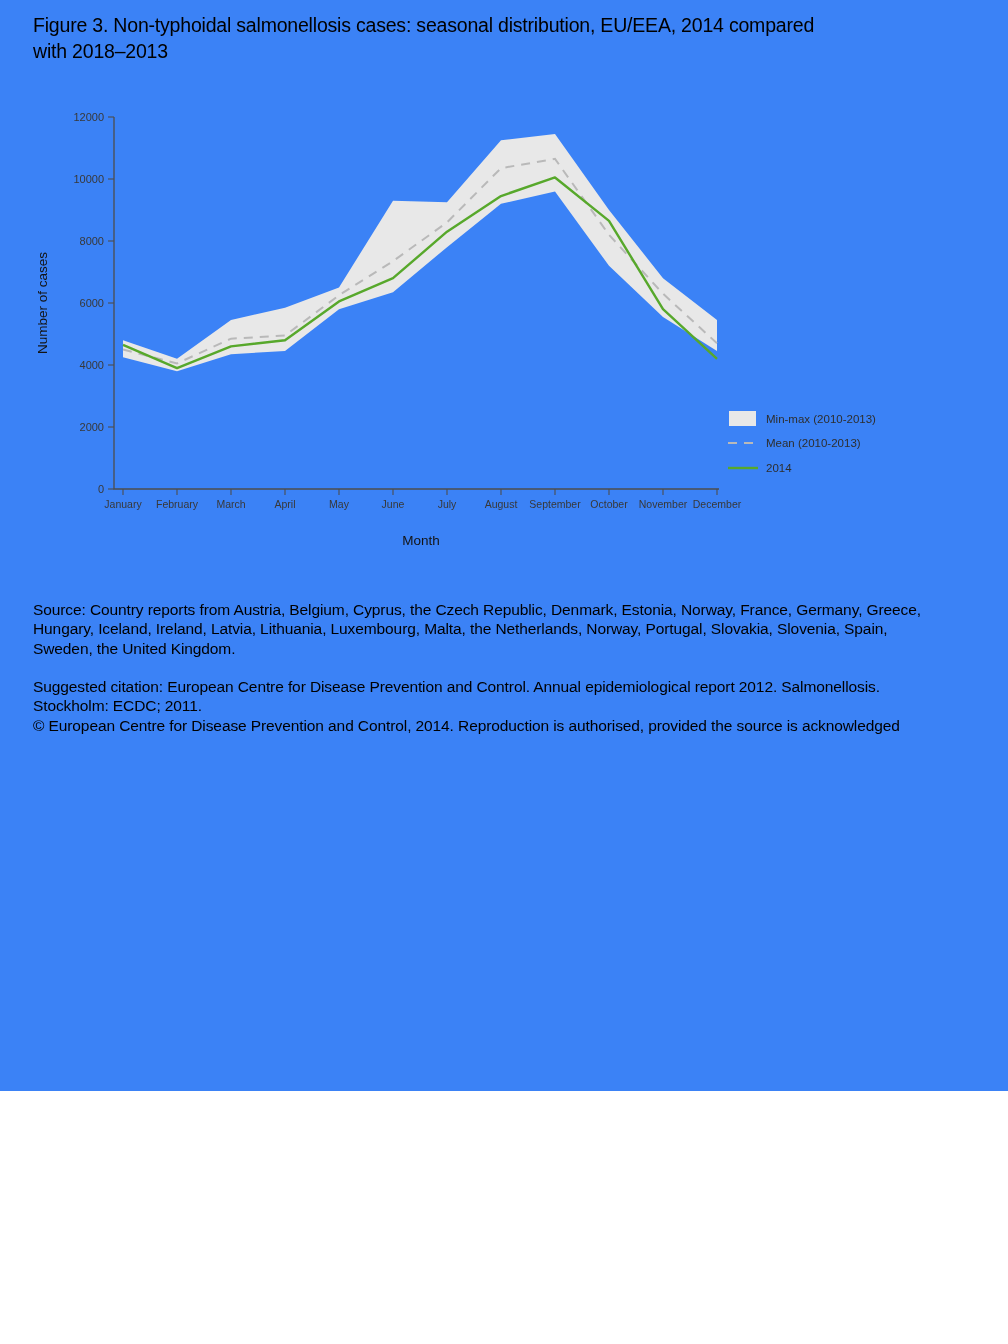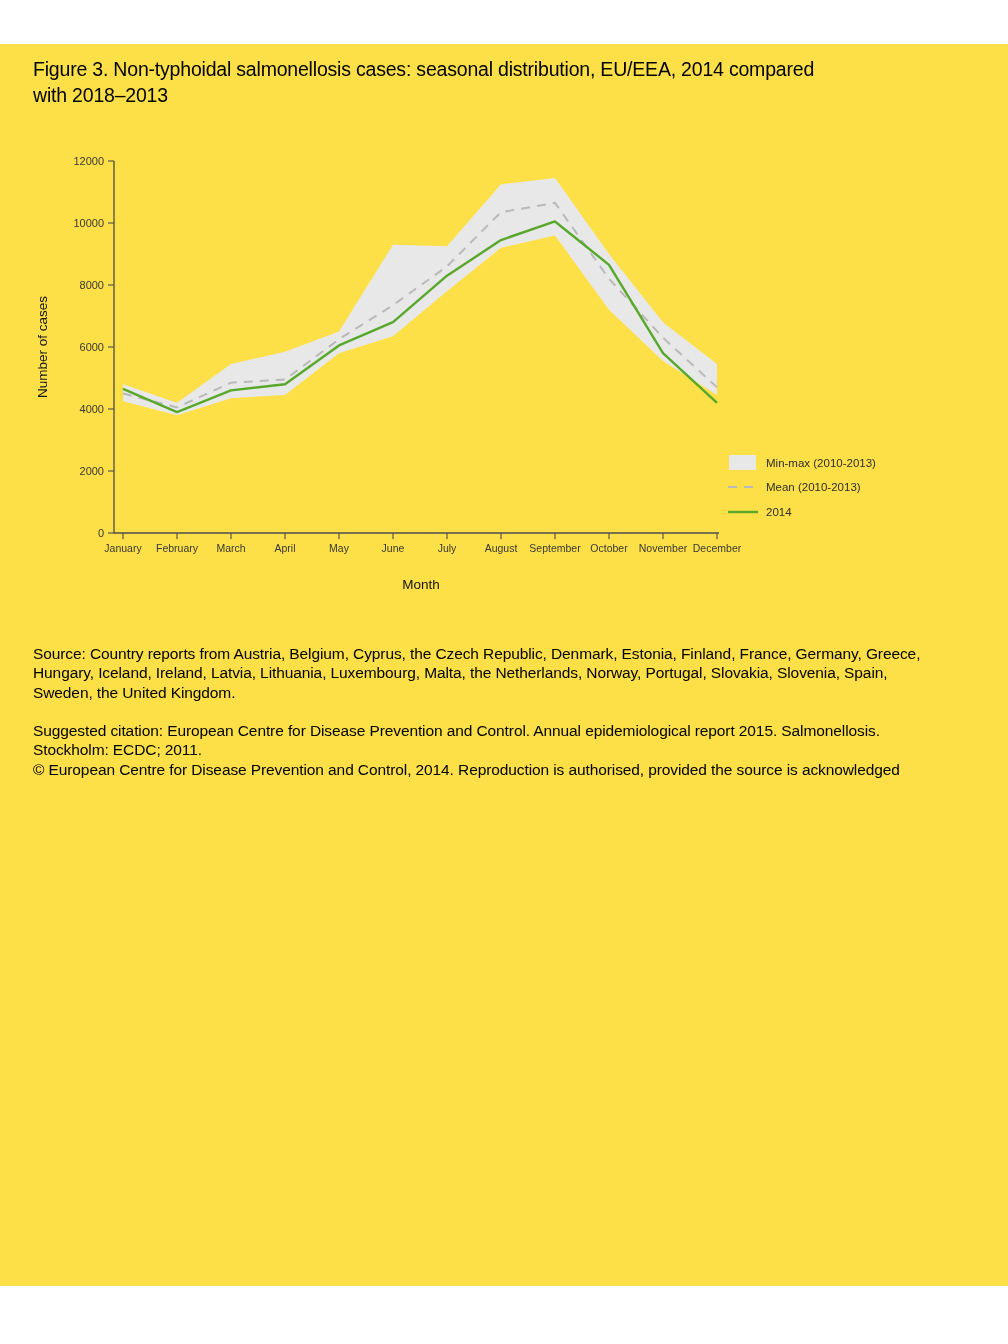--- a/index.html
+++ b/index.html
@@ -1,17 +1,17 @@
 <!DOCTYPE html>
 <html><head>
 <meta charset="utf-8">
 <style>
   html,body{margin:0;padding:0;background:#ffffff;}
-  .page{position:relative;width:1008px;height:1242px;background:#fde047;
-        font-family:"Liberation Sans",sans-serif;color:#000;overflow:hidden;margin-top:44px;}
+  .page{position:relative;width:1008px;height:1091px;background:#3b82f6;
+        font-family:"Liberation Sans",sans-serif;color:#000;overflow:hidden;}
   .title{position:absolute;left:33px;top:12px;width:900px;font-size:19.5px;
          line-height:26px;letter-spacing:-0.2px;font-weight:400;color:#000;}
   svg.chart{position:absolute;left:0;top:0;}
   .axis{stroke:#4d4d4d;stroke-width:1.3;fill:none;}
   .tick{stroke:#4d4d4d;stroke-width:1.1;}
   .ytick-label{font-size:11px;fill:#383838;}
   .xtick-label{font-size:10.5px;fill:#383838;}
   .axis-title{font-size:13.5px;fill:#141414;}
   .band{fill:#e8e8e8;stroke:none;}
   .mean{fill:none;stroke:#b9b9b9;stroke-width:2;stroke-dasharray:9 7;}
@@ -93,24 +93,24 @@
       <rect class="legend-band" x="729" y="411" width="27" height="15"></rect>
       <text class="legend-text" x="766" y="423">Min-max (2010-2013)</text>
       <line class="legend-mean" x1="728" y1="443" x2="758" y2="443"></line>
       <text class="legend-text" x="766" y="447">Mean (2010-2013)</text>
       <line class="legend-2014" x1="728" y1="468" x2="758" y2="468"></line>
       <text class="legend-text" x="766" y="472">2014</text>
     </g>
   </svg>
 
   <div class="body-text" style="top:600px;">
-    <div>Source: Country reports from Austria, Belgium, Cyprus, the Czech Republic, Denmark, Estonia, Finland, France, Germany, Greece,</div>
+    <div>Source: Country reports from Austria, Belgium, Cyprus, the Czech Republic, Denmark, Estonia, Norway, France, Germany, Greece,</div>
     <div>Hungary, Iceland, Ireland, Latvia, Lithuania, Luxembourg, Malta, the Netherlands, Norway, Portugal, Slovakia, Slovenia, Spain,</div>
     <div>Sweden, the United Kingdom.</div>
   </div>
 
   <div class="body-text" style="top:677px;">
-    <div>Suggested citation: European Centre for Disease Prevention and Control. Annual epidemiological report 2015. Salmonellosis.</div>
+    <div>Suggested citation: European Centre for Disease Prevention and Control. Annual epidemiological report 2012. Salmonellosis.</div>
     <div>Stockholm: ECDC; 2011.</div>
     <div>© European Centre for Disease Prevention and Control, 2014. Reproduction is authorised, provided the source is acknowledged</div>
   </div>
 
 </div>
 
 </body></html>

